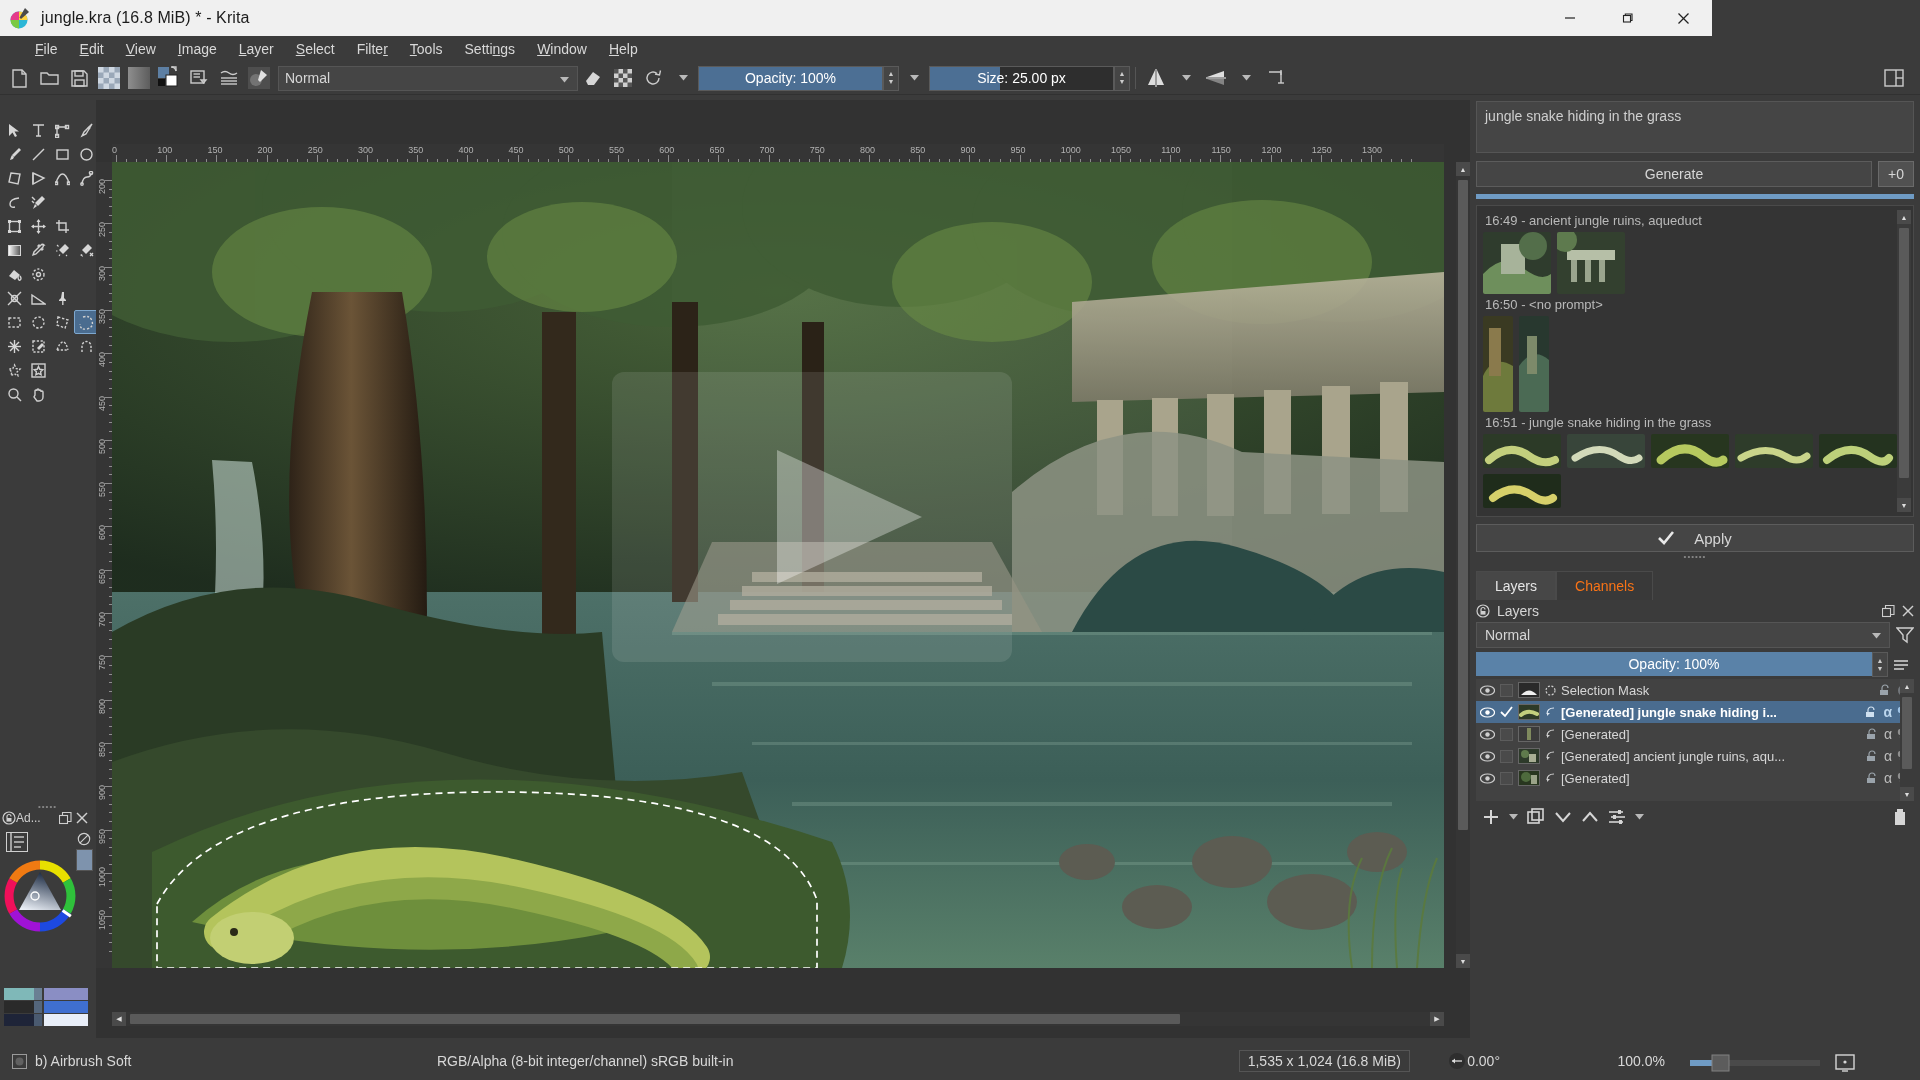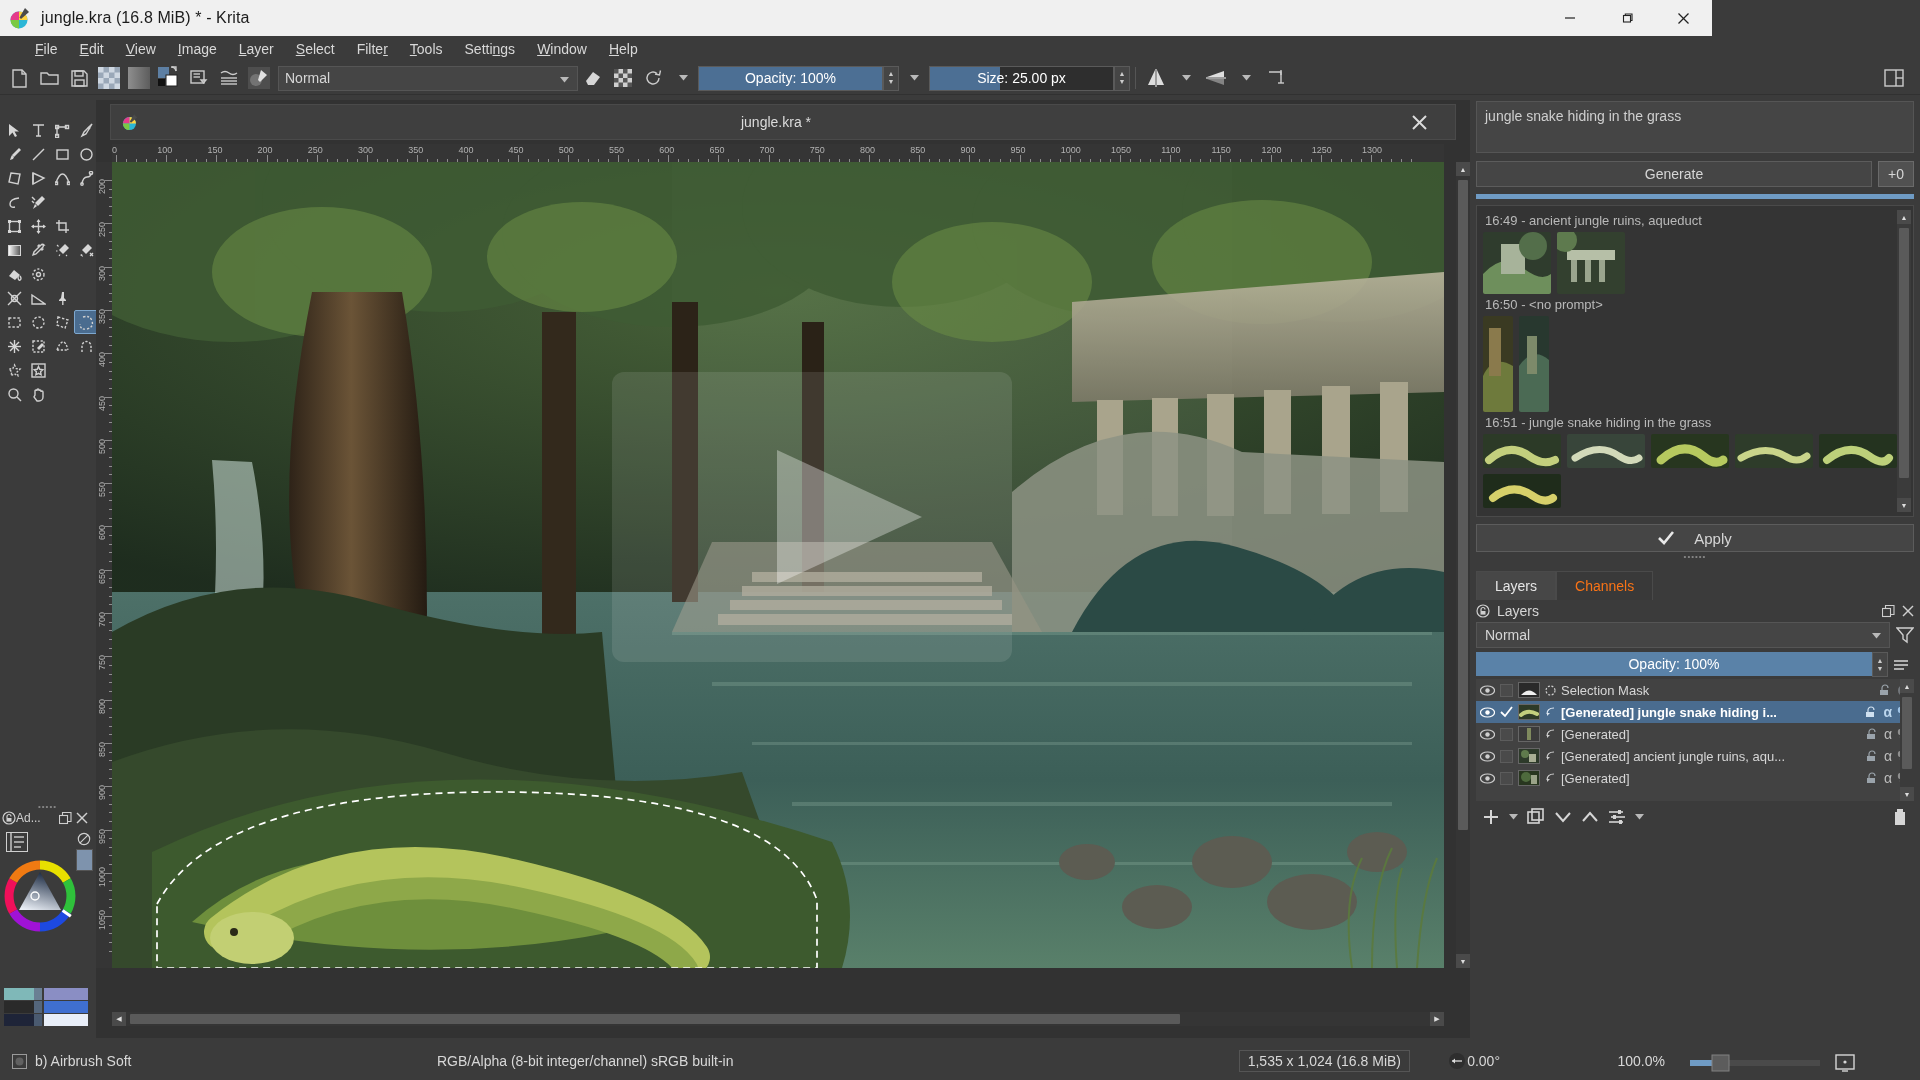--- a/index.html
+++ b/index.html
@@ -666,38 +666,20 @@
       </div>
     <div class="tool">
         <svg width="15" height="15" viewBox="0 0 15 15">
           <path class="ico" d="M4 8 V4 a1 1 0 0 1 2 0 V3 a1 1 0 0 1 2 0 v1 a1 1 0 0 1 2 0 v1 a1 1 0 0 1 2 0 v5 a4 4 0 0 1 -4 4 h-2 l-3-4z"></path>
         </svg>
       </div>
   </div>
 
   <div class="canvasdock">
 
-    <div class="subtab">
-      <div class="logo">
-        <svg width="20" height="20" viewBox="0 0 26 26">
-          <circle cx="11" cy="15" r="8.5" fill="#2bb6d6"></circle>
-          <path d="M11 6.5 A8.5 8.5 0 0 1 19.5 15 L11 15 Z" fill="#ffd23f"></path>
-          <path d="M2.5 15 A8.5 8.5 0 0 1 11 6.5 L11 15 Z" fill="#e53b8a"></path>
-          <path d="M11 23.5 A8.5 8.5 0 0 1 2.5 15 L11 15 Z" fill="#7ac943"></path>
-          <path d="M17 3 L21 7 L13 14 L11.5 12.5 Z" fill="#4a4a4a"></path>
-        </svg>
-      </div>
-      <div class="title">jungle.kra *</div>
-      <div class="x">
-        <svg width="17" height="17" viewBox="0 0 17 17">
-            <line x1="2" y1="2" x2="15" y2="15" stroke="#ddd" stroke-width="2"></line>
-            <line x1="15" y1="2" x2="2" y2="15" stroke="#ddd" stroke-width="2"></line>
-          </svg>
-      </div>
-    </div>
 
     <div class="ruler-h" id="rulerH">
         <div class="rtick" style="left: 4px; bottom: 0px; width: 1px; height: 7px;"></div>
         <div class="rlabel" style="left: -5px; top: 1px;">50</div>
         <div class="rtick" style="left: 14.04px; bottom: 0px; width: 1px; height: 3px;"></div>
         <div class="rtick" style="left: 24.08px; bottom: 0px; width: 1px; height: 3px;"></div>
         <div class="rtick" style="left: 34.12px; bottom: 0px; width: 1px; height: 3px;"></div>
         <div class="rtick" style="left: 44.16px; bottom: 0px; width: 1px; height: 3px;"></div>
         <div class="rtick" style="left: 54.2px; bottom: 0px; width: 1px; height: 7px;"></div>
         <div class="rlabel" style="left: 45.2px; top: 1px;">100</div>

